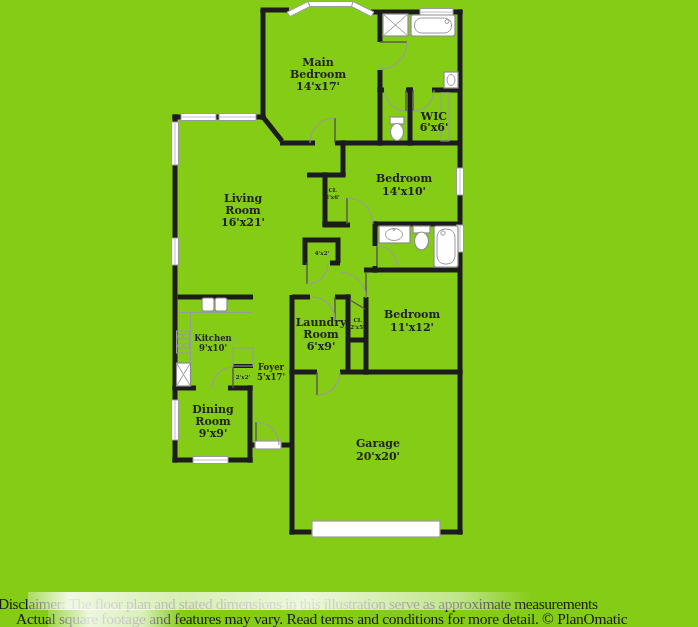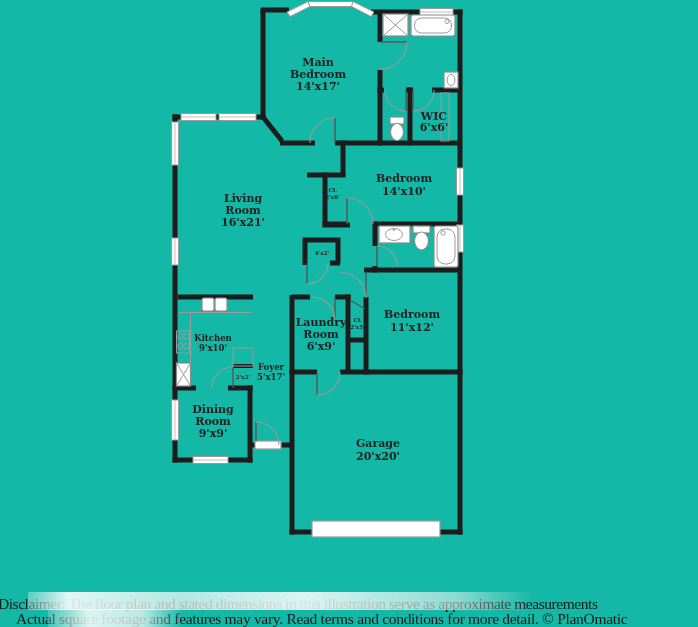--- a/index.html
+++ b/index.html
@@ -1,16 +1,16 @@
 <!DOCTYPE html>
 <html><head>
 <meta charset="utf-8">
 <style>
   html,body{margin:0;padding:0;background:#ffffff;}
-  .stage{position:relative;width:698px;height:627px;background:#14b8a6;overflow:hidden;
+  .stage{position:relative;width:698px;height:627px;background:#84cc16;overflow:hidden;
          font-family:"Liberation Serif",serif;text-align:center;}
   svg{position:absolute;left:0;top:0;}
   .wall{stroke:#1c1c1c;stroke-width:5;fill:none;stroke-linecap:butt;}
   .wall4{stroke:#1c1c1c;stroke-width:4;fill:none;}
   .win{fill:#ffffff;stroke:#9a9a9a;stroke-width:1;}
   .winline{stroke:#c0c0c0;stroke-width:1;fill:none;}
   .arc{stroke:#9a9a9a;stroke-width:1.1;fill:none;}
   .leaf{stroke:#555555;stroke-width:1.4;fill:none;}
   .fix{stroke:#8b8b8b;stroke-width:1.2;fill:#ffffff;}
   .fixthin{stroke:#9a9a9a;stroke-width:1;fill:none;}

